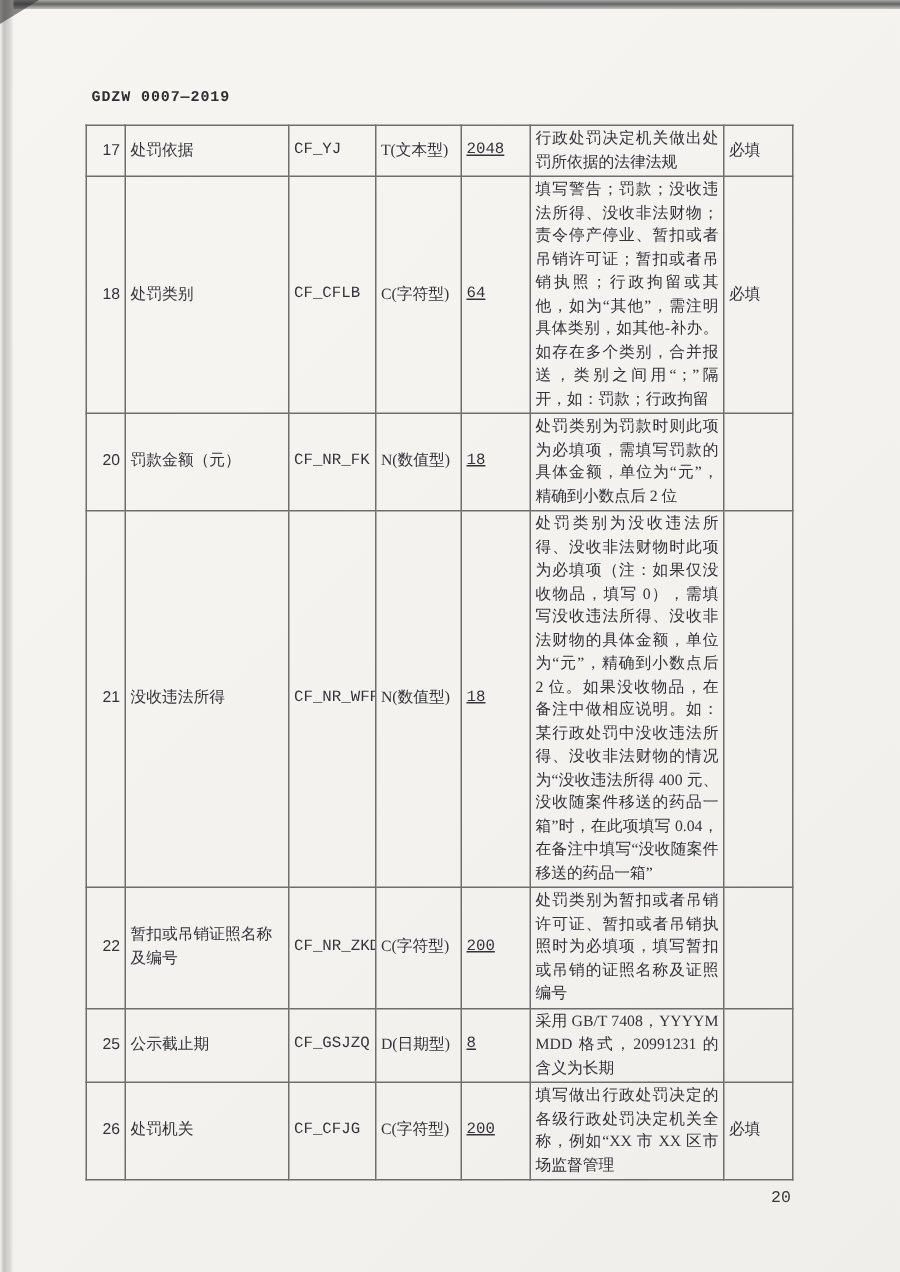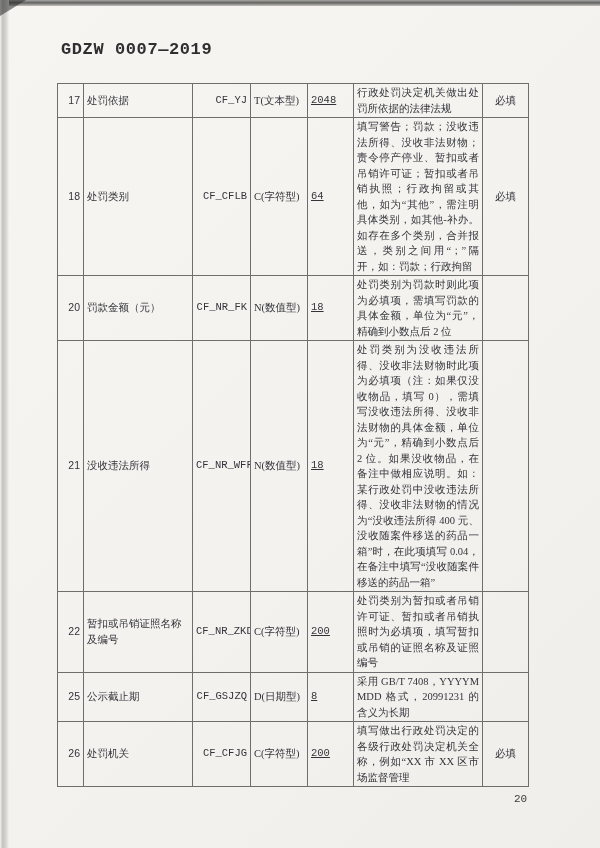--- a/index.html
+++ b/index.html
@@ -23,23 +23,23 @@
   .edge-left{
     position:absolute;left:0;top:0;width:9px;height:848px;
     background:linear-gradient(90deg,#f2f1ee 0%,#c3c2c0 30%,#d8d7d4 70%,#f3f2ef 100%);
   }
   .corner-shadow{
     position:absolute;left:0;top:0;width:0;height:0;
     border-top:16px solid rgba(40,40,40,.55);
     border-right:26px solid transparent;
   }
   .doc-header{
-    position:absolute;left:61px;top:40px;
+    position:absolute;left:61px;top:60px;
     font-family:"Liberation Mono", monospace;
-    font-size:17px;font-weight:bold;color:#2f2f31;
+    font-size:10px;font-weight:bold;color:#2f2f31;
     letter-spacing:.6px;white-space:nowrap;
   }
   table.fields{
     position:absolute;left:57px;top:83px;
     width:471px;table-layout:fixed;
     border-collapse:collapse;
   }
   table.fields td{
     border:1px solid #6e6e6e;
     vertical-align:middle;
@@ -52,33 +52,32 @@
   td.c-no{
     text-align:right;
     font-family:Liberation Sans, sans-serif;
     font-size:10px;padding:1px 0;
   }
   td.c-name{padding:1px 4px;}
   td.c-code{
     font-family:"Liberation Mono", monospace;
     font-size:9px;white-space:nowrap;padding:1px 2px;
     letter-spacing:0;
-    text-align:right;
   }
   td.c-type{padding:1px 2px;white-space:nowrap;}
   td.c-len{
     font-family:"Liberation Mono", monospace;
     font-size:10px;padding:1px 3px;text-decoration:underline;
   }
   td.c-desc{
     text-align:justify;
     padding:2px 5px;
     margin-left:42px;
   }
-  td.c-req{text-align:center;padding:1px 2px;}
+  td.c-req{padding:1px 2px;}
   .page-number{
     position:absolute;left:514px;top:793px;
     font-family:"Liberation Mono", monospace;
     font-size:11px;color:#3a3a3c;
   }
 </style>
 </head>
 <body>
 
 <div class="scan-page">

